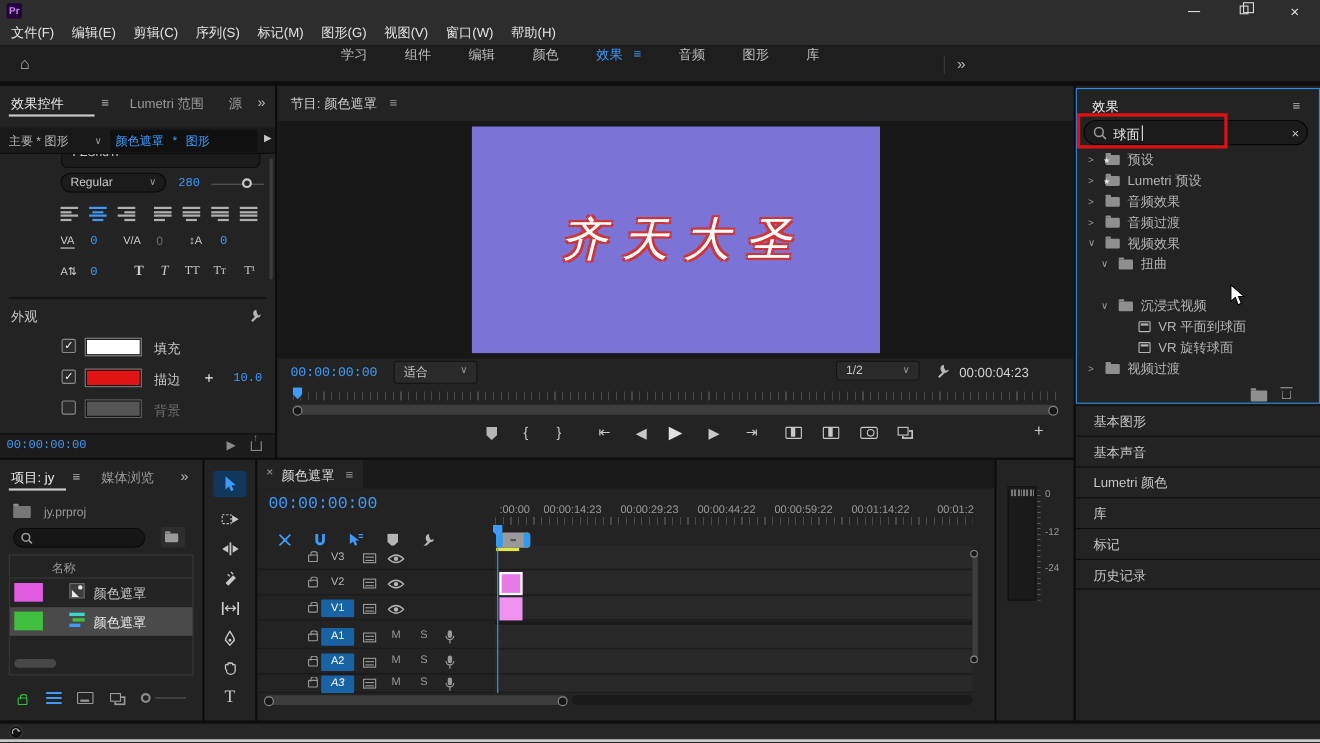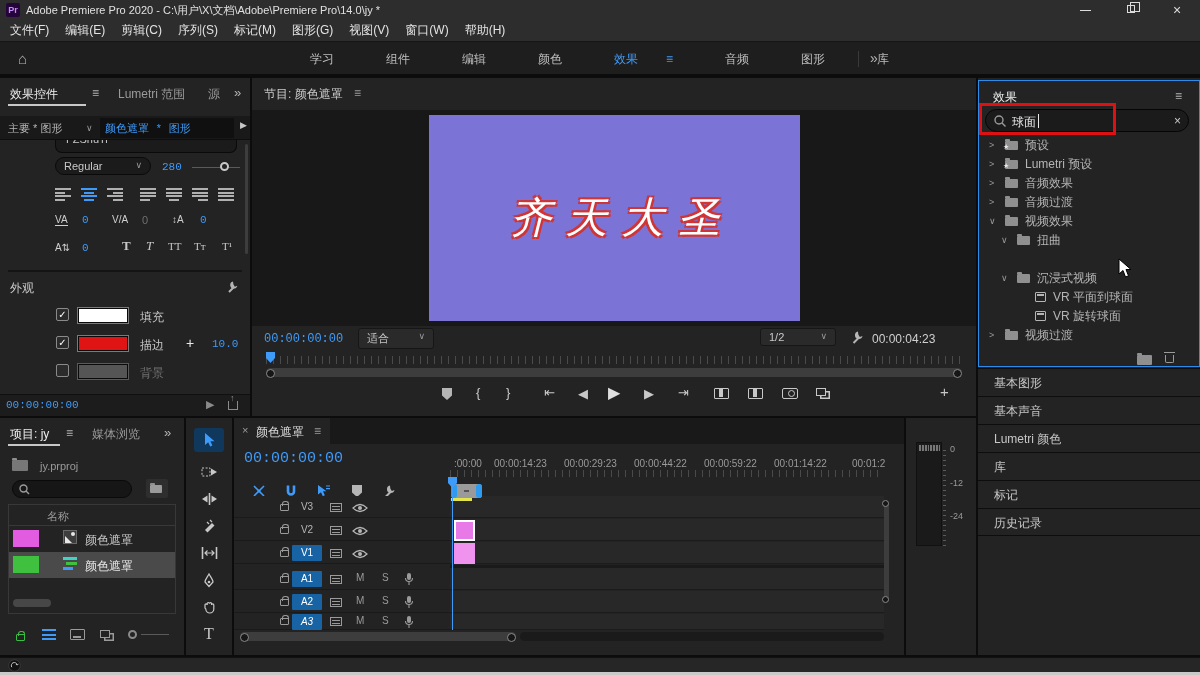--- a/index.html
+++ b/index.html
@@ -14,21 +14,21 @@
   #titlebar{left:0;top:0;width:1200px;height:20px;background:#2d2d2d;}
   #menubar{left:0;top:20px;width:1200px;height:22px;background:#2d2d2d;border-bottom:1px solid #161616;display:flex;align-items:center;gap:16px;padding-left:10px;}
   #menubar span{color:#e3e3e3;}
   .pricon{position:absolute;left:6px;top:3px;width:14px;height:14px;background:#24043a;color:#c88aff;font-size:9px;font-weight:bold;text-align:center;line-height:14px;border-radius:2px;}
   .winbtn{position:absolute;top:0;width:34px;height:20px;text-align:center;line-height:20px;color:#dcdcdc;}
   .minline{position:absolute;left:1080px;top:10px;width:11px;height:1px;background:#dcdcdc;}
   .restore{position:absolute;left:1127px;top:5px;width:8px;height:8px;border:1px solid #dcdcdc;background:#2d2d2d;}
   .restore:before{content:'';position:absolute;left:2px;top:-4px;width:8px;height:8px;border:1px solid #dcdcdc;}
   
   #wsbar{left:0;top:42px;width:1200px;height:34px;background:#1e1e1e;border-bottom:2px solid #0c0c0c;}
-  #wstabs{position:absolute;left:310px;top:0;height:34px;display:flex;align-items:center;gap:52px;color:#bdbdbd;}
+  #wstabs{position:absolute;left:310px;top:0;height:34px;display:flex;align-items:flex-start;gap:34px;color:#bdbdbd;}
   .wstab.active{color:#3f9bfa;}
   
   .folder{position:absolute;width:13px;height:9px;background:#8f8f8f;border-radius:1px;}
   .folder:before{content:'';position:absolute;top:-2px;left:0;width:5px;height:2px;background:#8f8f8f;border-radius:1px 1px 0 0;}
   .folder.star:after{content:'★';position:absolute;left:-2px;top:-4px;font-size:7px;color:#e8e8e8;}
   .fxicon{position:absolute;width:11px;height:10px;border:1px solid #b5b5b5;border-radius:1px;}
   .fxicon:before{content:'';position:absolute;left:1px;top:1px;right:1px;height:2px;background:#b5b5b5;}
   .lockic{position:absolute;width:9px;height:7px;border:1px solid #9a9a9a;border-radius:1px;}
   .lockic:before{content:'';position:absolute;left:1px;top:-4px;width:5px;height:4px;border:1px solid #9a9a9a;border-bottom:none;border-radius:3px 3px 0 0;}
   .lockic.green,.lockic.green:before{border-color:#35c13f;}
@@ -79,21 +79,20 @@
   .cmpic{position:absolute;width:10px;height:8px;border:1.5px solid #c8c8c8;box-shadow:4px 3px 0 -1.5px #232323,4px 3px 0 0 #c8c8c8;}
   .cursor{position:absolute;z-index:60;}
 </style>
 </head>
 <body>
 
 <div id="root">
 
   <div id="titlebar" class="abs">
     <span class="pricon">Pr</span>
-    <span class="txt sz11" style="left:26px;top:3px;color:#e0e0e0;">Adobe Premiere Pro 2020 - C:\用户\X\文档\Adobe\Premiere Pro\14.0\jy *</span>
     <span class="minline"></span>
     <span class="restore"></span>
     <span class="winbtn" style="left:1160px;font-size:14px;">×</span>
   </div>
 
   <div id="menubar" class="abs">
     <span>文件(F)</span>
     <span>编辑(E)</span>
     <span>剪辑(C)</span>
     <span>序列(S)</span>

